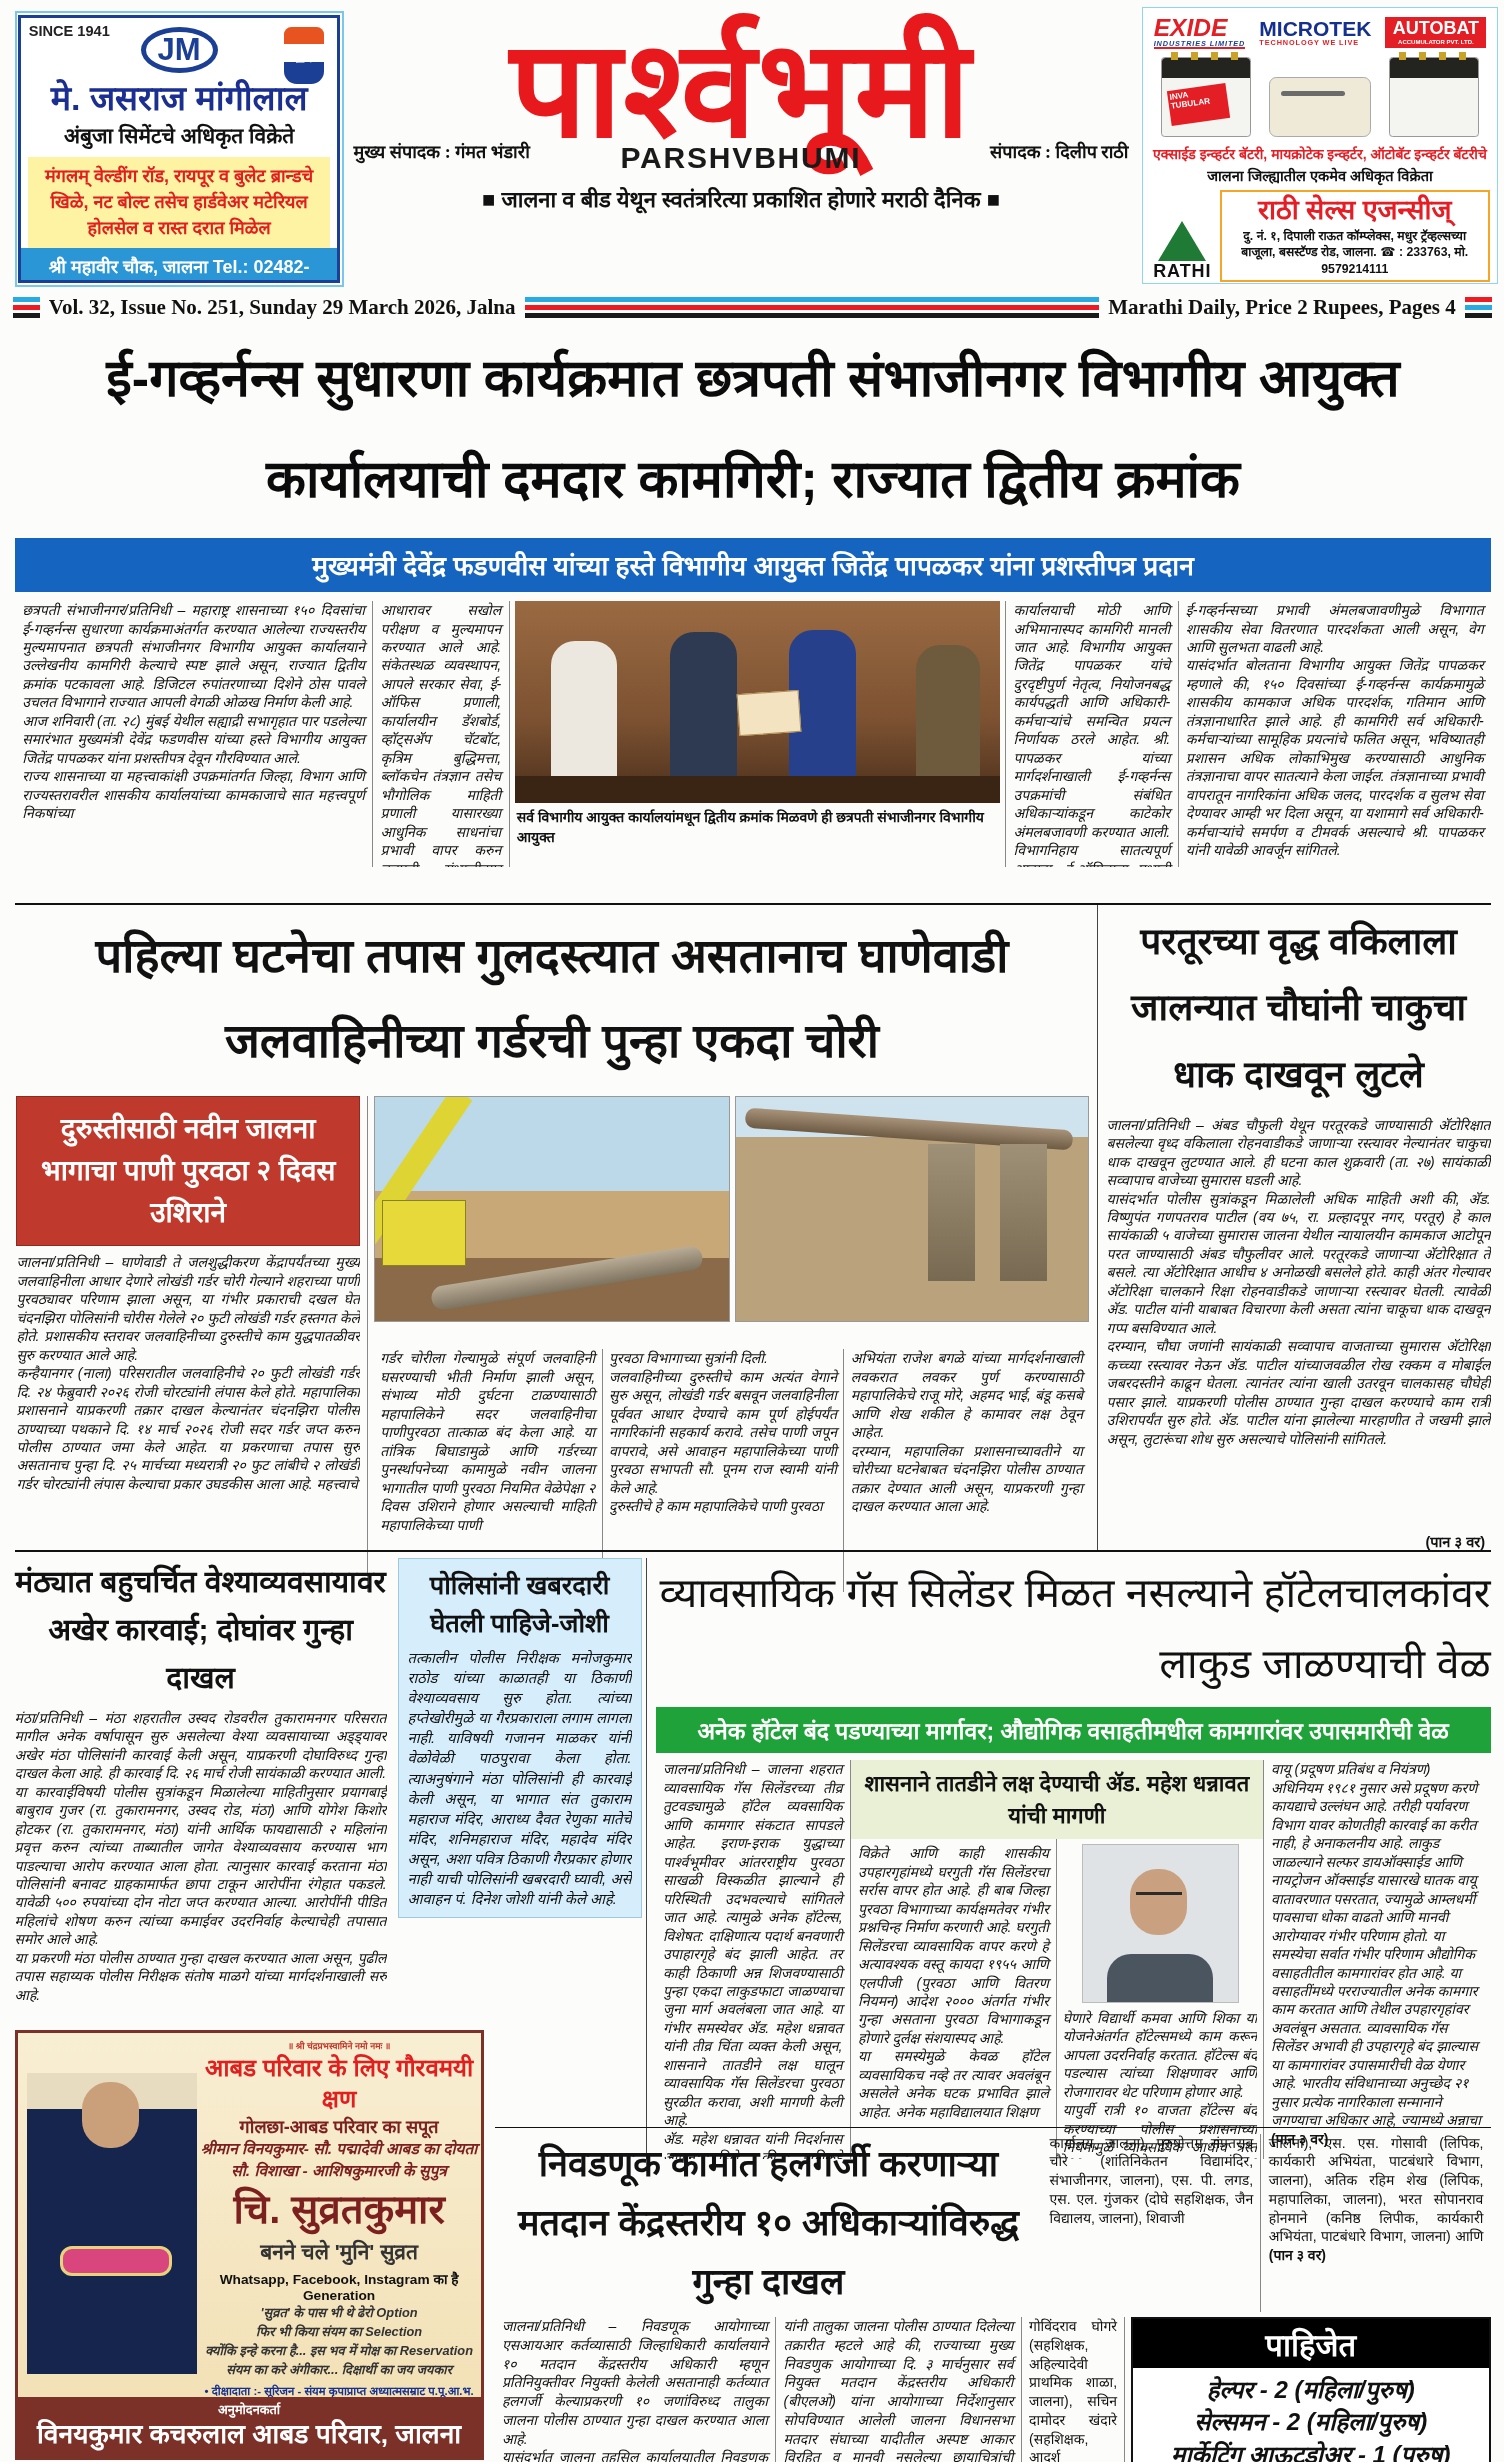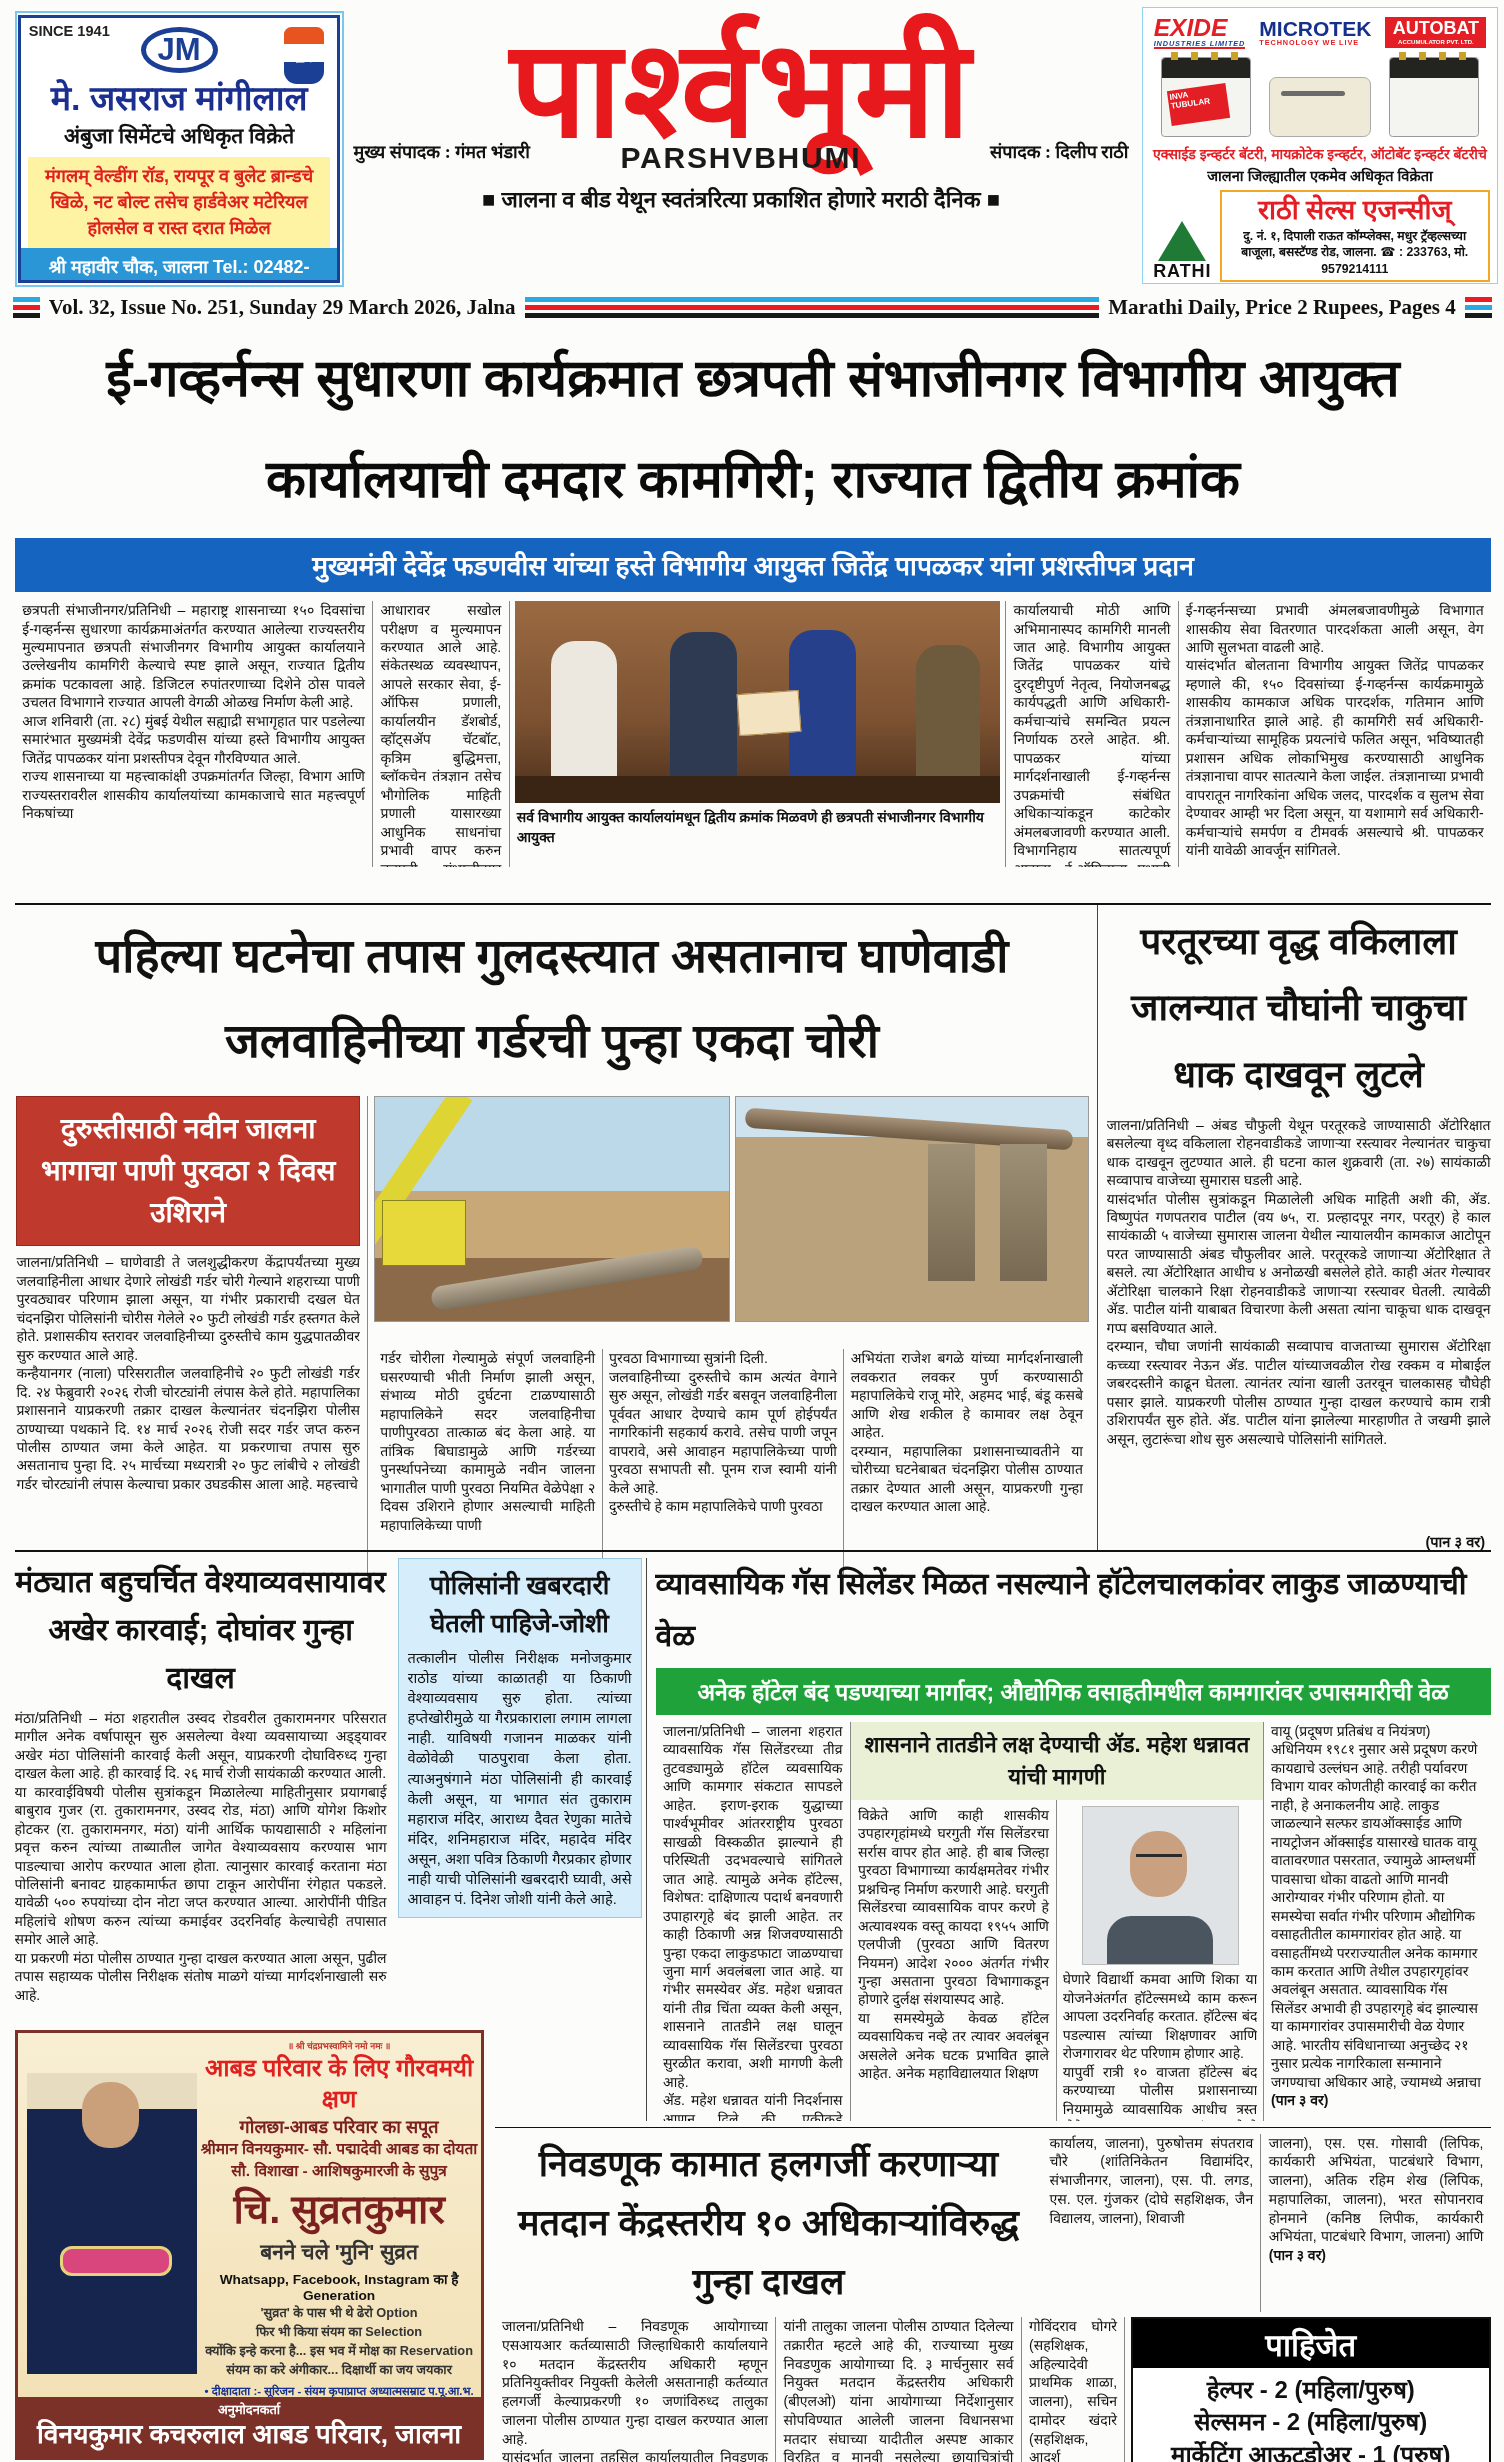--- a/index.html
+++ b/index.html
@@ -1,18 +1,18 @@
 <!DOCTYPE html>
 <html style="font-size:14.6px"><head>
 <meta charset="utf-8">
 <style>
   html,body{margin:0;padding:0;background:#e8e8e8;}
   .page{position:relative;width:1505px;height:2462px;margin:0 auto;background:#fcfcfa;
         font-family:"Liberation Sans","DejaVu Sans",sans-serif;color:#111;overflow:hidden;}
-  .pre{white-space:pre-line;}
+  .pre{white-space:pre-line;font-style:italic;}
   .jtxt{text-align:justify;}
   
   .adL{position:absolute;left:14.6px;top:11px;width:325px;height:272px;background:#fff;border:2.7px solid #79c7ef;}
   .adL-in{position:absolute;inset:1.8px;border:3.6px solid #1a3f94;display:flex;flex-direction:column;align-items:center;overflow:hidden;}
   .since{position:absolute;left:7.3px;top:5.5px;font-weight:bold;font-size:14.6px;color:#222;}
   .jm-circle{margin-top:9px;width:67px;height:67px;border:5.5px solid #1a3f94;border-radius:50%;display:flex;align-items:center;justify-content:center;font-weight:bold;font-size:31px;color:#1a3f94;background:#fff;}
   .jain{position:absolute;right:12.8px;top:9px;width:40px;height:57px;border-radius:7.3px 7.3px 12.8px 12.8px;
         background:linear-gradient(180deg,#e8541f 0 30%,#ffffff 30% 62%,#1a3f94 62% 100%);display:flex;align-items:center;justify-content:center;color:#fff;font-size:18px;}
   .adL-title{font-weight:bold;font-size:34px;color:#1a2f8f;line-height:1.2;margin-top:5.5px;}
   .adL-sub{font-weight:bold;font-size:21px;color:#111;margin-top:1.8px;}
@@ -98,21 +98,21 @@
   .pageref{font-weight:bold;font-size:14.6px;text-align:right;padding:3.6px 5.5px 0;}
   
   .band34{position:absolute;left:14.6px;top:1550px;width:1476px;height:912px;border-top:2.3px solid #111;}
   .mantha{position:absolute;left:0;top:5.5px;width:372px;}
   .sm-hl{font-weight:bold;font-size:30px;line-height:1.6;text-align:center;}
   .mantha .bodytxt{margin-top:7.3px;}
   .joshi{position:absolute;left:383px;top:5.5px;width:244px;background:#d6eefb;border:0.9px solid #9cc9e2;padding:7.3px 9px;box-sizing:border-box;}
   .joshi-hl{font-weight:bold;font-size:25.5px;line-height:1.5;text-align:center;}
   .joshi .bodytxt{margin-top:5.5px;font-size:14.6px;line-height:1.38;}
   .gas{position:absolute;left:631px;top:5.5px;width:845px;border-left:1.4px solid #444;padding-left:9px;box-sizing:border-box;}
-  .gas-hl{font-weight:bold;font-size:30px;line-height:1.75;text-align:left;}
+  .gas-hl{font-weight:normal;font-size:41px;line-height:1.75;text-align:right;}
   .gas-strip{margin-top:5.5px;background:#1fa23a;color:#fff;font-weight:bold;font-size:23px;text-align:center;padding:7.3px 0;}
   .gas-body{display:flex;margin-top:7.3px;height:399px;}
   .gas-c1{width:193px;} 
   .gas-mid{width:412px;border-right:0.9px solid #888;display:flex;flex-direction:column;}
   .demandbox{background:#e9f0d5;font-weight:bold;font-size:22px;line-height:1.45;text-align:center;padding:7.3px 5.5px;}
   .gas-midrow{display:flex;flex:1;overflow:hidden;}
   .gas-c2{width:204px;border-right:0.9px solid #888;padding:5.5px 7.3px 0;font-size:14px;line-height:1.32;overflow:hidden;}
   .gas-c3{width:208px;padding:5.5px 5.5px 0;font-size:14px;line-height:1.32;overflow:hidden;}
   .portrait{width:155px;height:157px;margin:0 auto 5.5px;background:#dfe3e6;position:relative;border:0.9px solid #bbb;overflow:hidden;}
   .portrait .head{position:absolute;left:47px;top:24px;width:57px;height:66px;border-radius:27px;background:#c9a180;}

